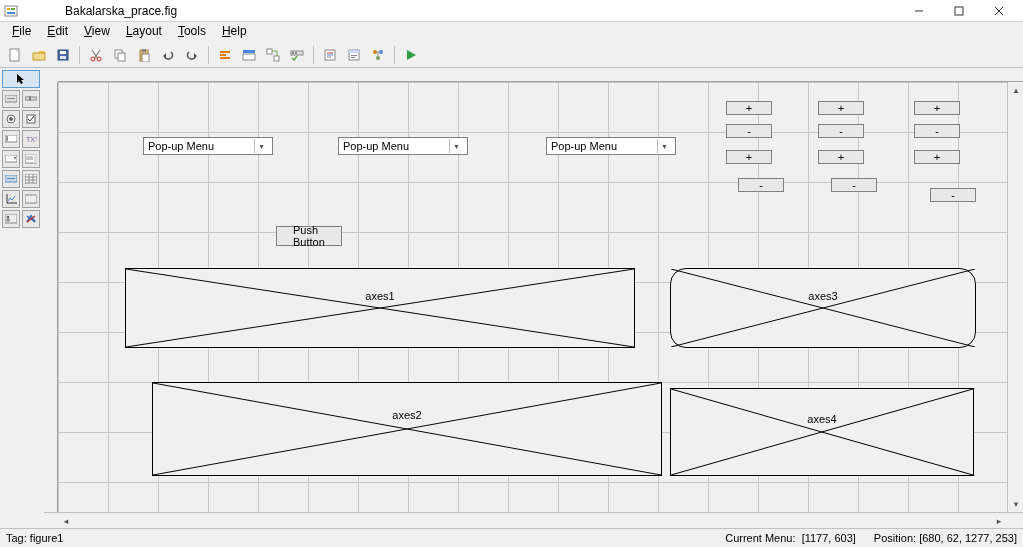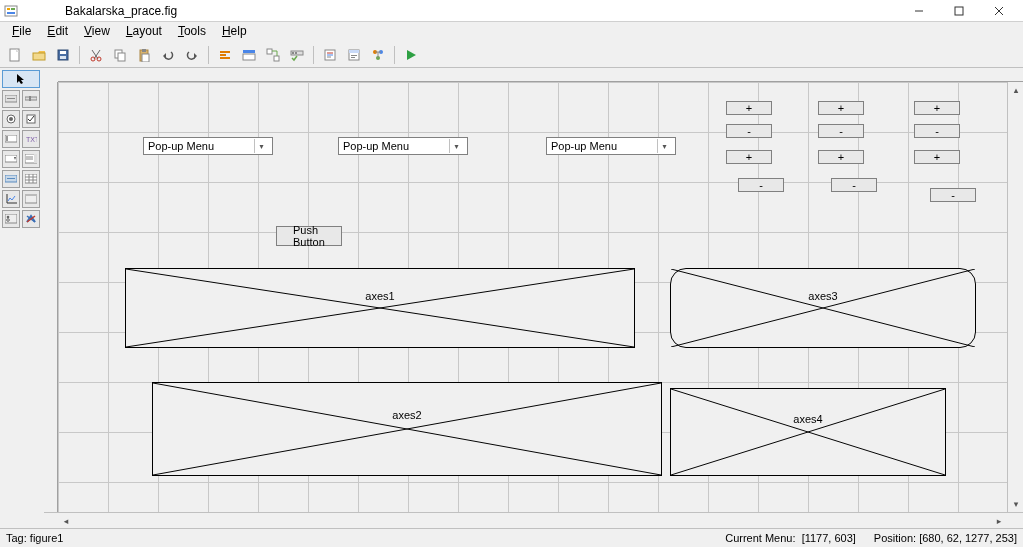--- a/index.html
+++ b/index.html
@@ -579,21 +579,21 @@
         </div>
 
         <div class="axesbox" style="left:67px; top:300px; width:510px; height:94px;margin-left:27px;">
           <svg viewBox="0 0 510 94" preserveAspectRatio="none">
               <line x1="0" y1="0" x2="510" y2="94" stroke="#000"></line>
               <line x1="510" y1="0" x2="0" y2="94" stroke="#000"></line>
             </svg>
           <span class="axlabel" style="top:35%;">axes2</span>
         </div>
 
-        <div class="axesbox" style="left:612px; top:306px; width:276px; height:88px;">
+        <div class="axesbox" style="left:612px; top:306px; width:304px; height:88px;">
           <svg viewBox="0 0 276 88" preserveAspectRatio="none">
               <line x1="0" y1="0" x2="276" y2="88" stroke="#000"></line>
               <line x1="276" y1="0" x2="0" y2="88" stroke="#000"></line>
             </svg>
           <span class="axlabel" style="top:35%;">axes4</span>
         </div>
 
       </div>
     </div>
 

